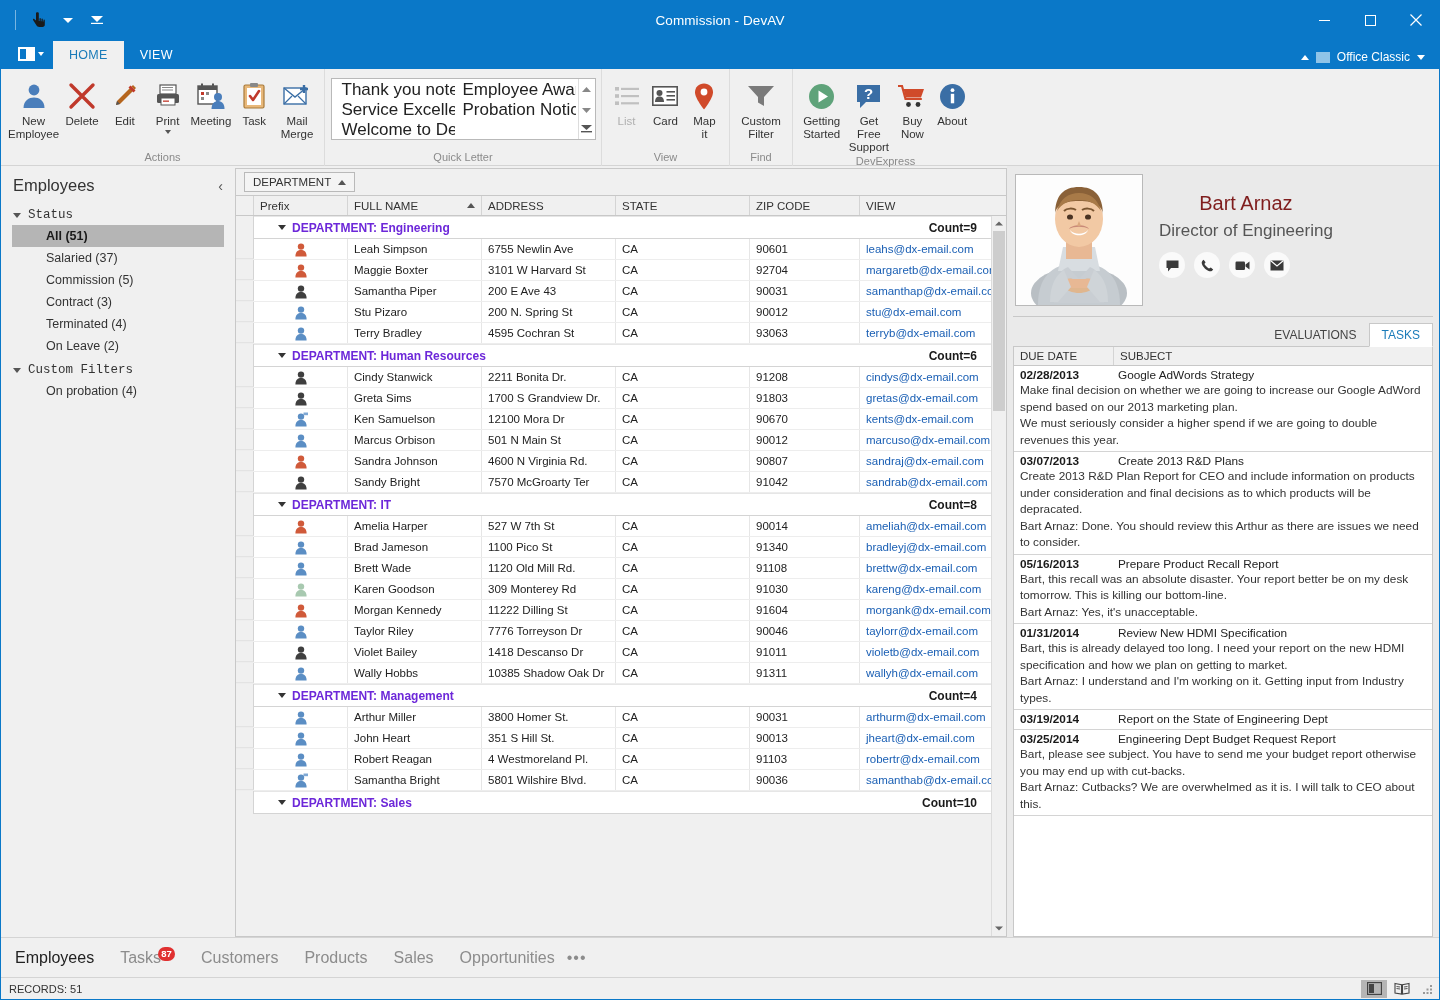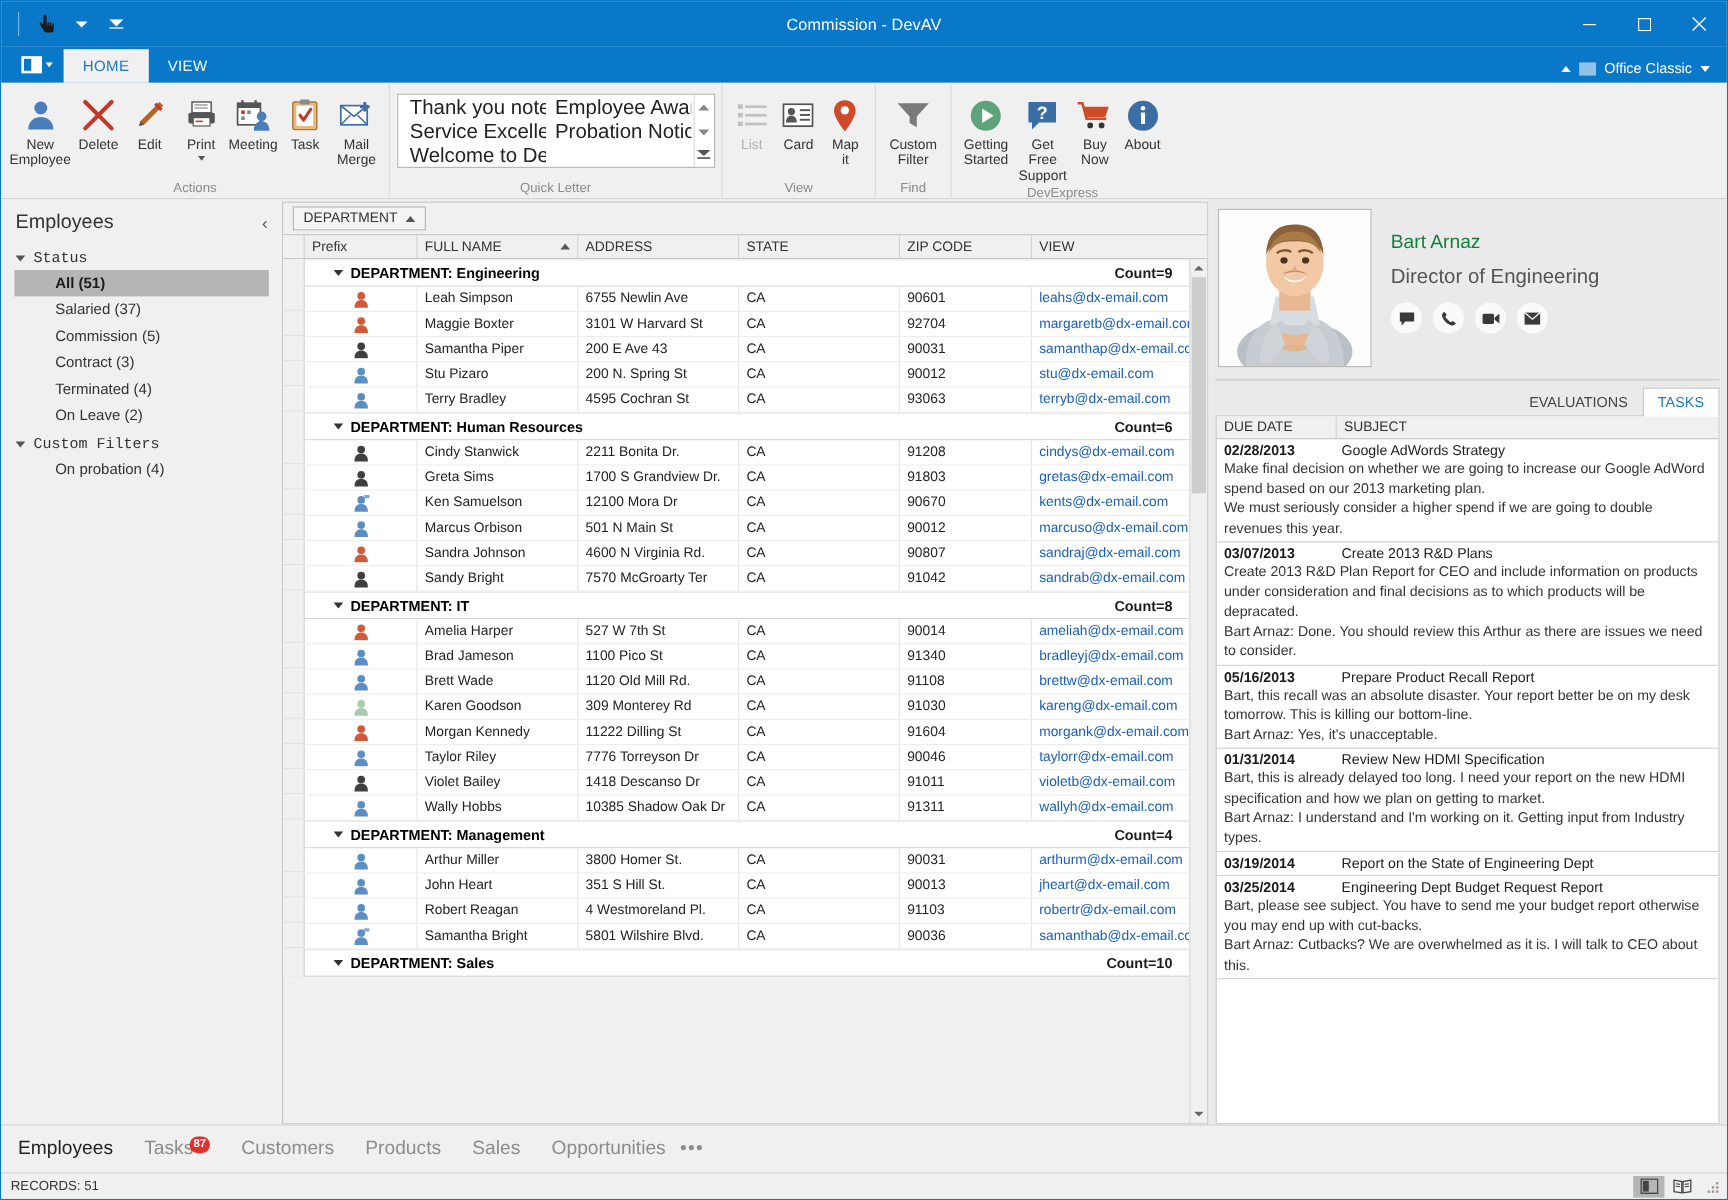--- a/index.html
+++ b/index.html
@@ -134,38 +134,38 @@
            white-space:nowrap; }
   .gcell:last-child { border-right:none; }
   .gcell.email a { color:#1a5fb4; text-decoration:none; }
   .gcell.prefix { justify-content:center; padding:0; }
   .grp-row { height:23px; flex:0 0 23px; display:flex; align-items:center;
              background:#fff; border-bottom:1px solid #d4d4d4; border-top:1px solid #e6e6e6; }
   .grp-row .sp { width:18px; flex:0 0 18px; background:#f0f0f0; height:23px;
                  border-right:1px solid #d4d4d4; }
   .grp-tri { width:0;height:0;border-left:4px solid transparent;border-right:4px solid transparent;
              border-top:5px solid #333; margin:0 6px 0 24px; }
-  .grp-label { font-size:12px; font-weight:bold; color:#000000; }
+  .grp-label { font-size:12px; font-weight:bold; color:#6d28d9; }
   .grp-count { margin-left:auto; margin-right:14px; font-size:12px; font-weight:bold; color:#1a1a1a; }
 
   .vscroll { width:15px; flex:0 0 15px; background:#f0f0f0; border-left:1px solid #dcdcdc;
              display:flex; flex-direction:column; }
   .vs-btn { height:15px; display:flex; align-items:center; justify-content:center; cursor:pointer; }
   .vs-track { flex:1; position:relative; }
   .vs-thumb { position:absolute; left:1px; right:1px; top:0; height:180px;
               background:#cdcdcd; cursor:pointer; }
 
   
   .rightpanel { width:432px; flex:0 0 432px; display:flex; flex-direction:column;
                 background:#eaeaea; padding:0 6px 0 6px; }
   .profile { display:flex; gap:16px; padding:8px 2px 10px 2px; }
   .photo { width:128px; height:132px; border:1px solid #b9b9b9; background:#fff;
            overflow:hidden; position:relative; flex:0 0 128px; }
   .pinfo { padding-top:14px; }
-  .pname { font-size:16px; color:#15803d; font-weight:400; line-height:30px; }
+  .pname { font-size:20px; color:#7f1d1d; font-weight:400; line-height:30px;text-align:center; }
   .ptitle { font-size:17px; color:#555; font-weight:400; line-height:26px; }
   .pacts { display:flex; gap:9px; margin-top:8px; }
   .pact { width:26px; height:26px; border-radius:50%; background:#fafafa;
           display:flex; align-items:center; justify-content:center; cursor:pointer; }
 
   .tabsrow { display:flex; justify-content:flex-end; align-items:flex-end;
              border-top:1px solid #c8c8c8; padding-top:6px; height:30px; }
   .dtab { padding:4px 12px; font-size:12px; color:#444; cursor:pointer; background:transparent; }
   .dtab.active { background:#fff; color:#1a7bb9; border:1px solid #c8c8c8;
                  border-bottom:1px solid #fff; position:relative; top:1px; }

